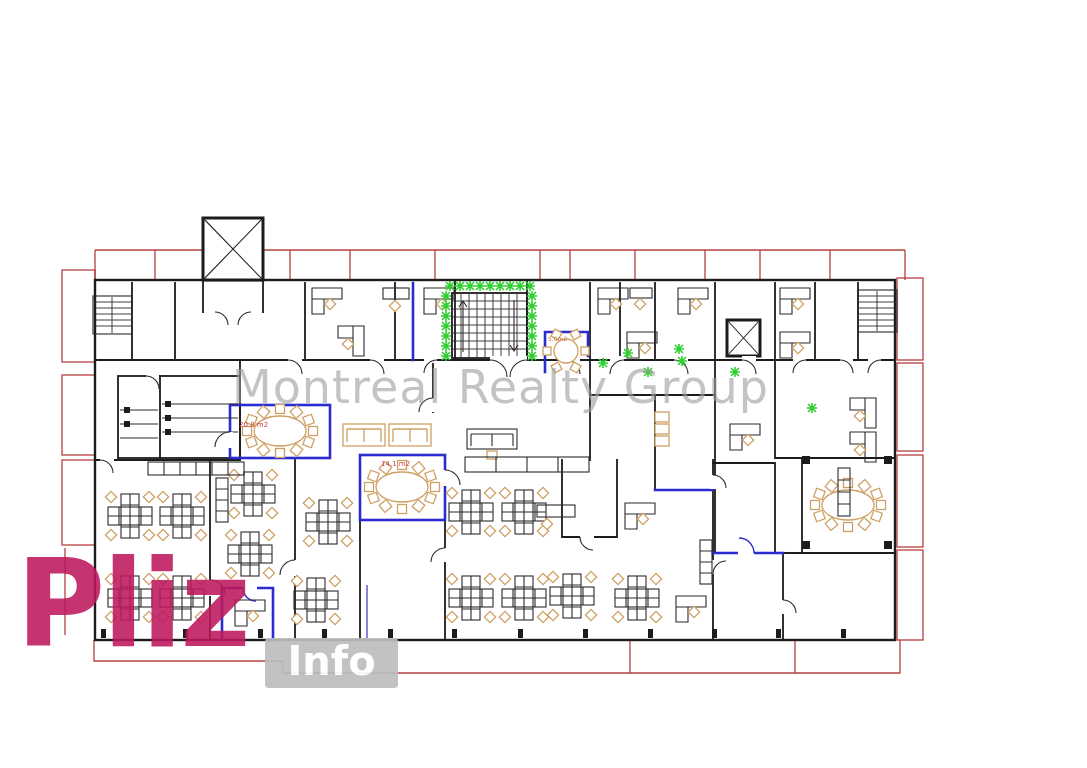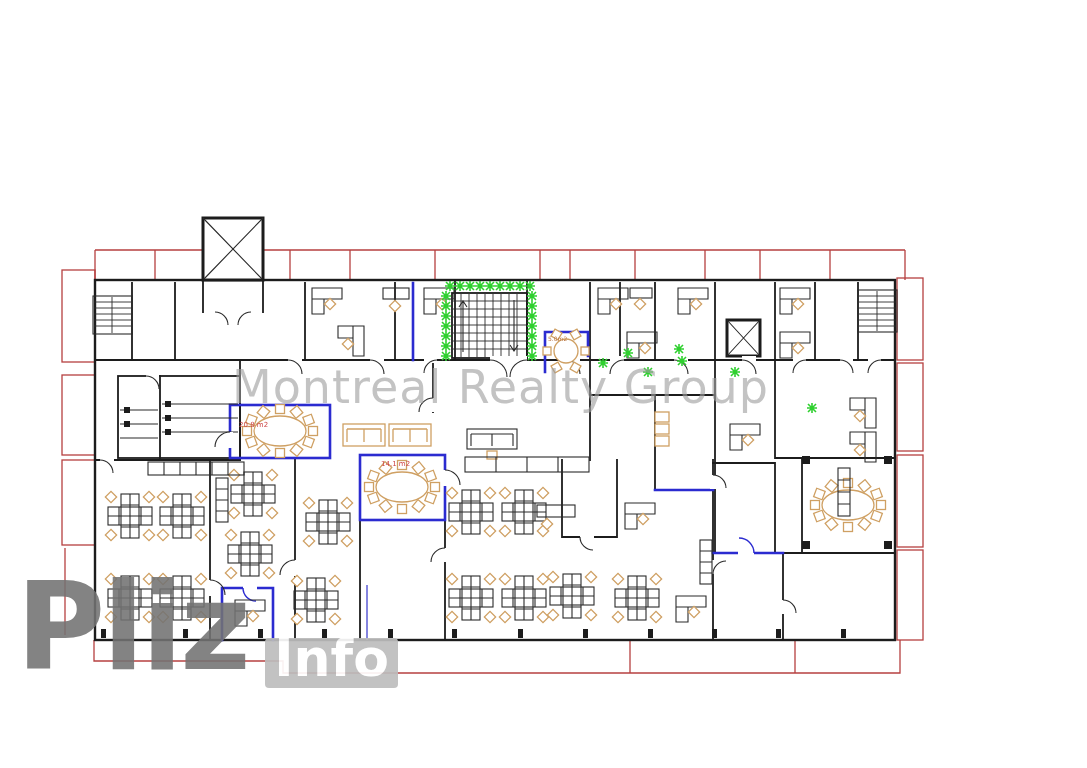--- a/index.html
+++ b/index.html
@@ -20,25 +20,25 @@
   .grid {stroke:#2a2a2a;stroke-width:0.9;fill:none;}
   .gap  {fill:#ffffff;stroke:none;}
   .pil  {fill:#1c1c1c;stroke:none;}
   .lbl  {fill:#cc4444;font-size:7px;font-family:"DejaVu Sans",sans-serif;}
   .lbl2 {fill:#bb7744;font-size:6px;font-family:"DejaVu Sans",sans-serif;}
   
   .wm-center{position:absolute;left:232px;top:352px;font-size:46px;font-weight:400;
     color:#9f9f9f;opacity:.62;letter-spacing:1px;white-space:nowrap;margin-top:8px;}
   .logo-dom{position:absolute;left:26px;top:558px;font-size:33px;font-weight:bold;
     color:#9e9e9e;opacity:.85;letter-spacing:4px;}
-  .logo-pliz{position:absolute;left:16px;top:566px;font-size:122px;font-weight:bold;
-    color:#737373;opacity:.88;letter-spacing:-3px;line-height:1;}
+  .logo-pliz{position:absolute;left:16px;top:543px;font-size:122px;font-weight:bold;
+    color:#be185d;opacity:.88;letter-spacing:-3px;line-height:1;}
   .logo-info{position:absolute;left:265px;top:638px;width:133px;height:50px;
-    background:#bdbdbd;opacity:.92;border-radius:4px;color:#ffffff;font-size:52px;
-    font-weight:bold;display:flex;align-items:flex-end;justify-content:center;}
+    background:#bdbdbd;opacity:.92;border-radius:4px;color:#ffffff;font-size:40px;
+    font-weight:bold;display:flex;align-items:flex-start;justify-content:center;}
 </style>
 </head>
 <body>
 
 <div class="stage">
 <svg width="1087" height="768" viewBox="0 0 1087 768">
 
   <defs>
     <g id="plant" class="green">
       <path d="M-4,-4 L4,4 M-4,4 L4,-4 M0,-5 V5 M-5,0 H5"></path>

